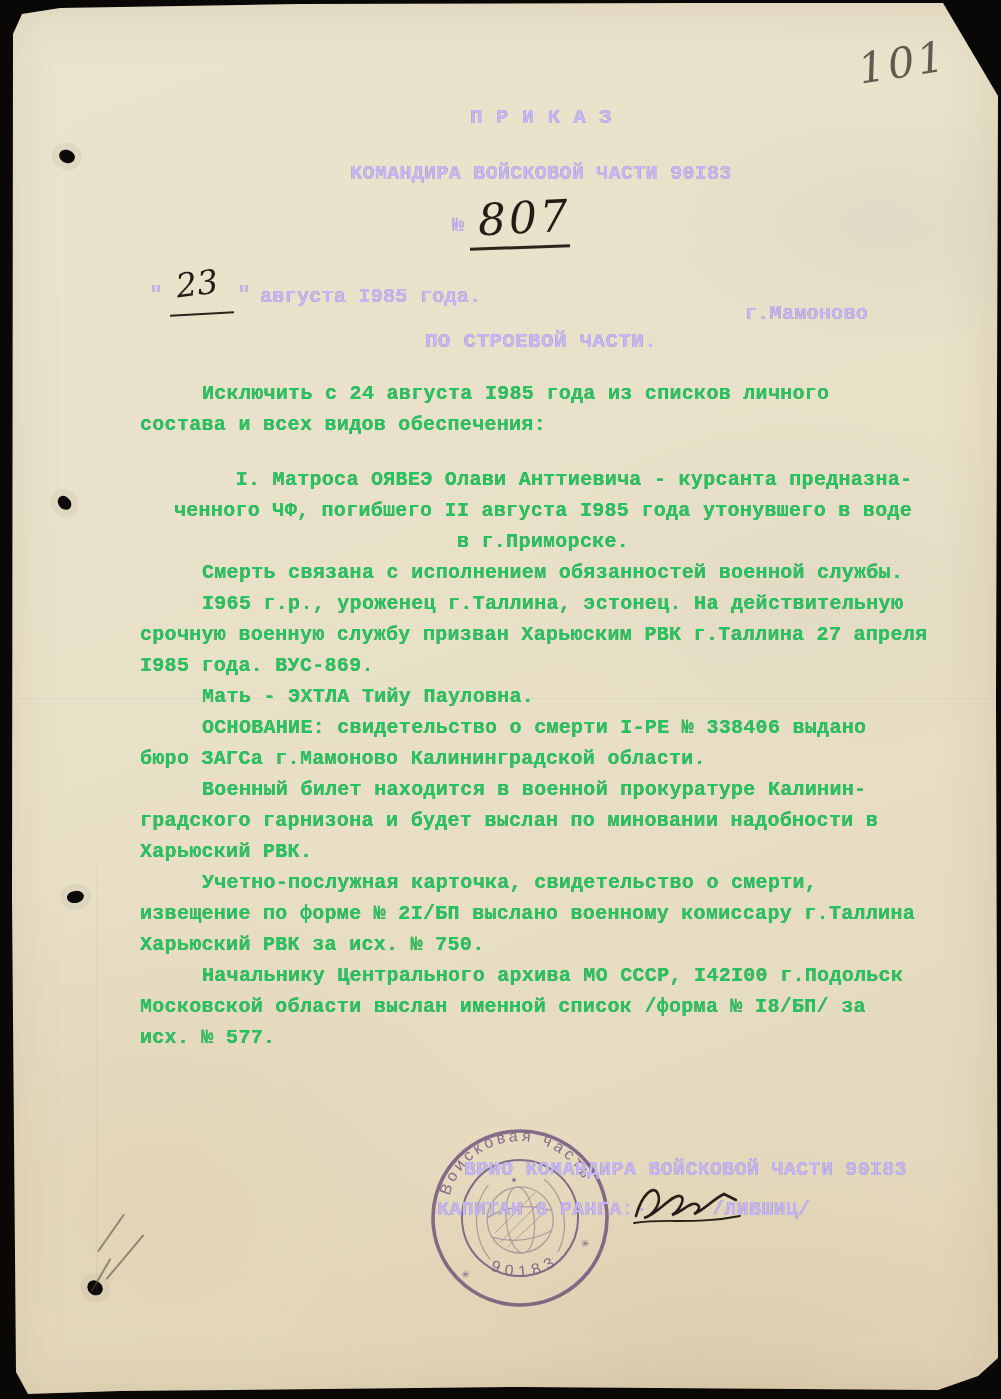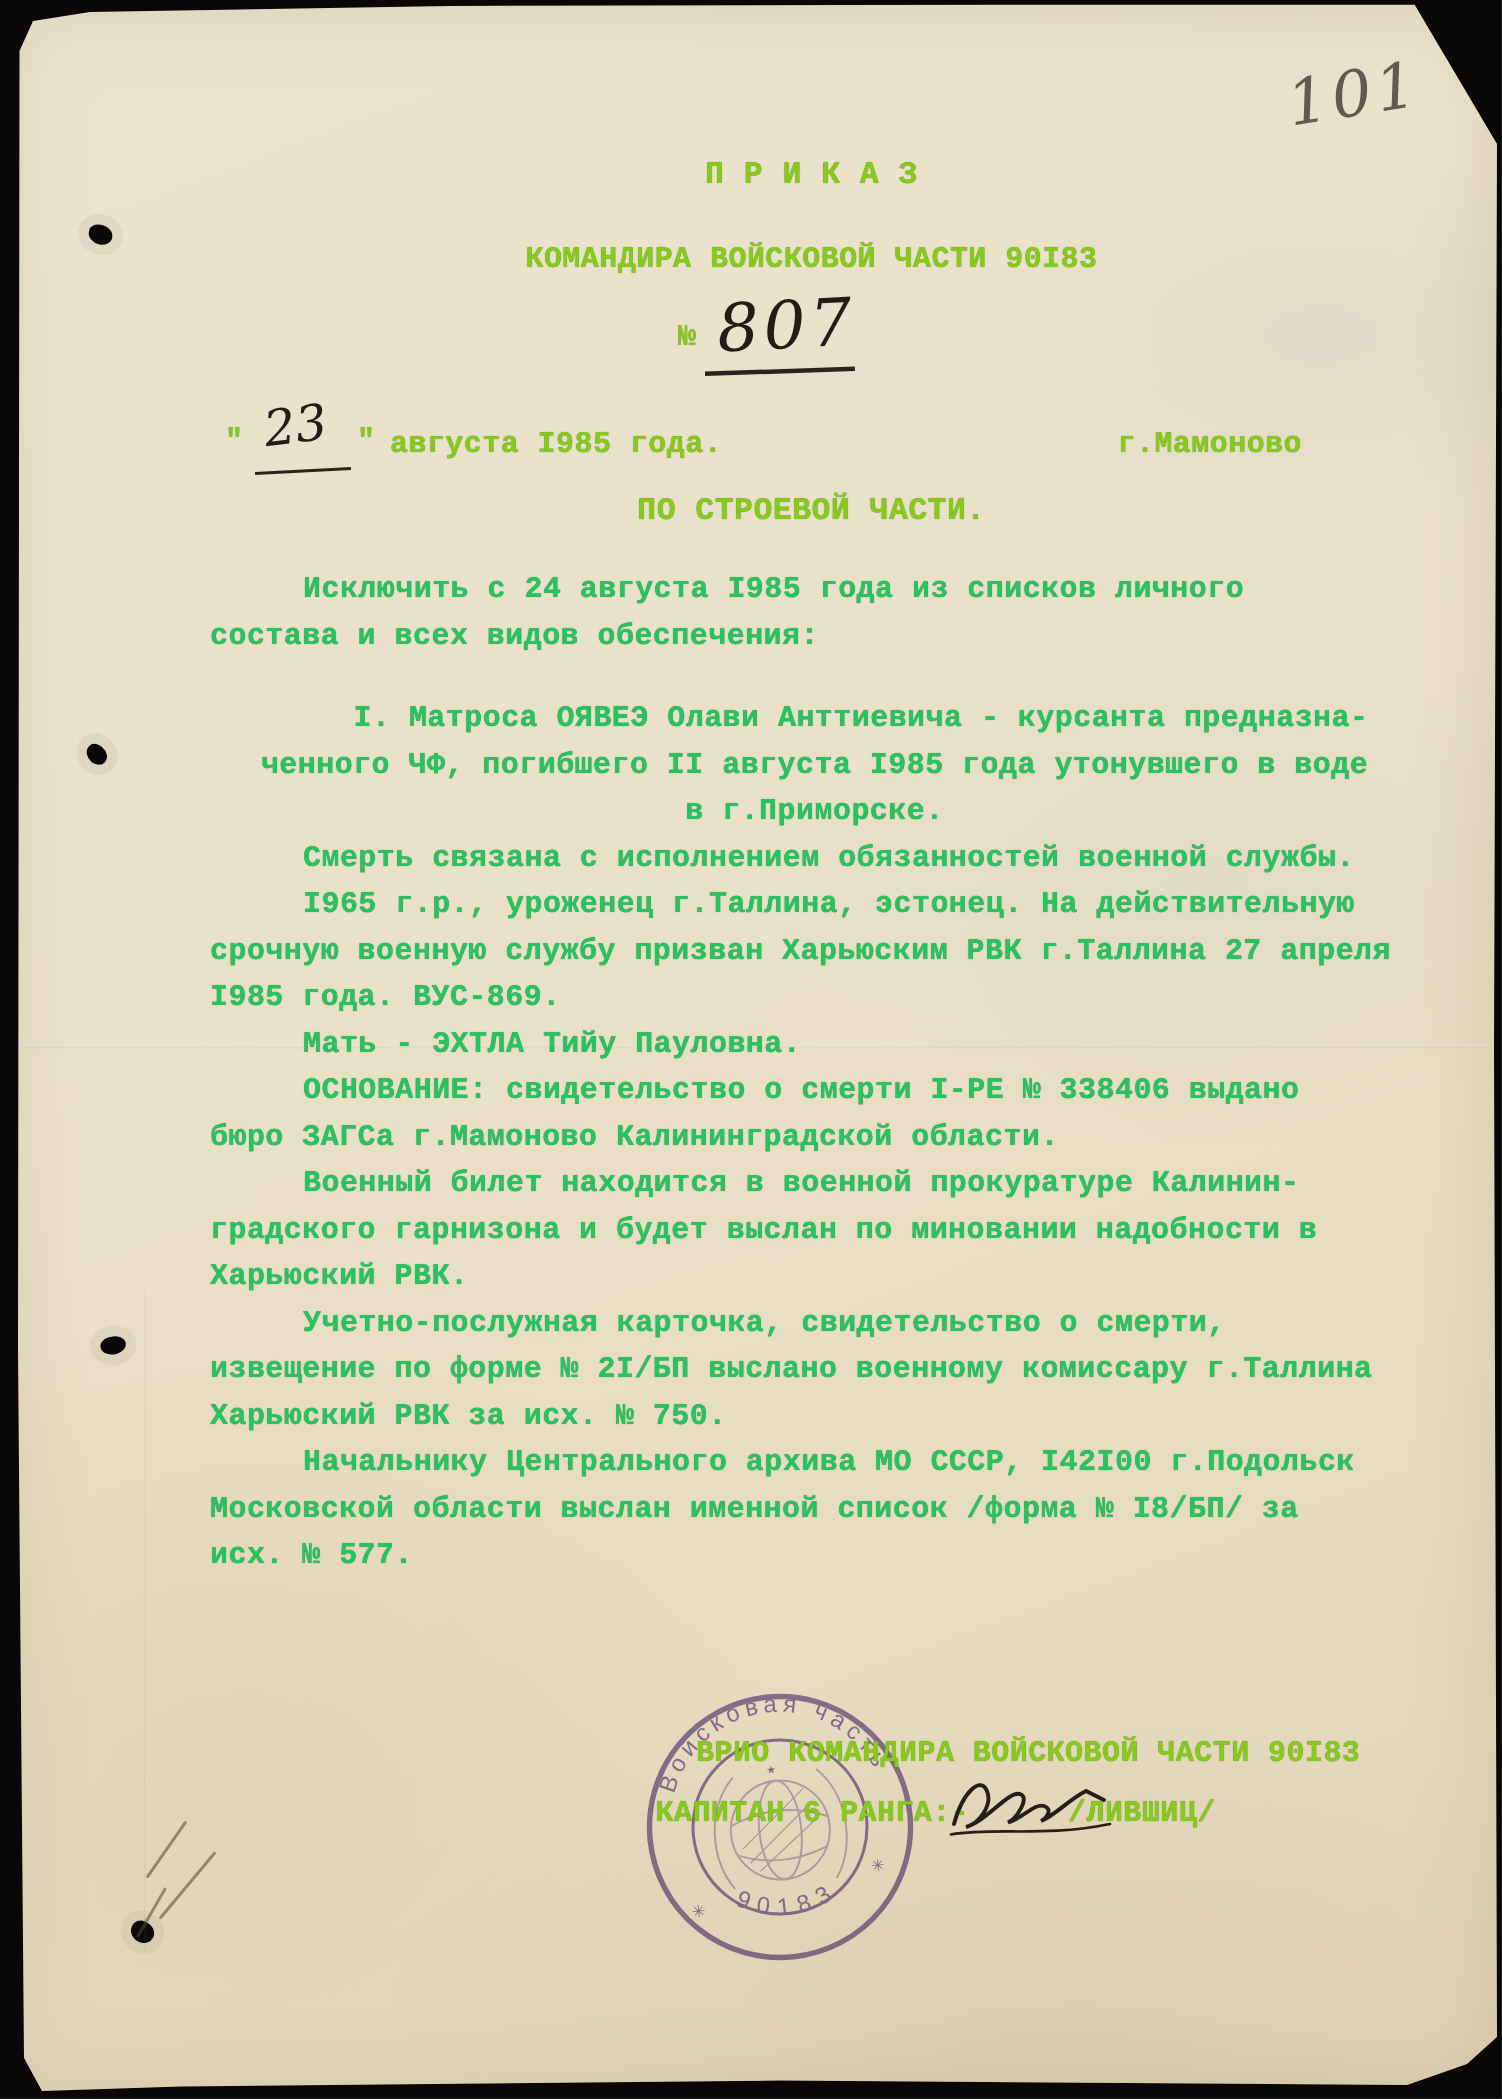--- a/index.html
+++ b/index.html
@@ -9,21 +9,21 @@
     clip-path:polygon(13px 34px,22px 14px,60px 8px,300px 4px,700px 3px,943px 3px,
       998px 96px,996px 700px,998px 1358px,978px 1376px,938px 1390px,
       520px 1387px,120px 1391px,28px 1394px,16px 1372px,12px 900px);
     background:
       radial-gradient(340px 180px at 88% 16%, rgba(150,160,165,.10), transparent 70%),
       radial-gradient(420px 260px at 80% 42%, rgba(160,170,160,.08), transparent 70%),
       radial-gradient(500px 420px at 15% 85%, rgba(205,180,140,.20), transparent 75%),
       radial-gradient(600px 300px at 70% 97%, rgba(200,170,135,.22), transparent 75%),
       linear-gradient(160deg,#ebe3cd 0%,#e9e0c8 45%,#e6dcc1 72%,#e2d5b8 100%);
     box-shadow: inset 0 0 60px rgba(120,100,60,.18);}
-  .typed{position:absolute;color:#84cc16;font-weight:700;font-size:20px;
+  .typed{position:absolute;color:#c4b5fd;font-weight:700;font-size:20px;
          letter-spacing:.3px;white-space:pre;text-shadow:0 0 .6px rgba(48,43,36,.65);}
   .center{left:140px;width:802px;text-align:center;}
   .body-text{position:absolute;left:140px;top:378px;width:806px;color:#22c55e;
          font-weight:700;font-size:20px;letter-spacing:.3px;line-height:31px;
          text-shadow:0 0 .6px rgba(48,43,36,.65);}
   .para{margin:0;white-space:pre-line;text-indent:62px;}
   .para.gap{margin-top:24px;text-align:center;}
   .hand{position:absolute;font-family:"DejaVu Serif", serif;font-style:italic;
         color:#221c14;}
   .hand-underline{position:absolute;background:#2a241d;}
@@ -66,21 +66,21 @@
 
   <div class="typed" style="left:452px;top:214px;">№</div>
   <div class="hand" style="left:478px;top:192px;font-size:44px;letter-spacing:3px;transform:rotate(-3deg);">807</div>
   <div class="hand-underline" style="left:470px;top:246px;width:100px;height:3px;transform:rotate(-2deg);"></div>
 
   <div class="typed" style="left:150px;top:283px;">"</div>
   <div class="hand" style="left:176px;top:264px;font-size:33px;transform:rotate(-7deg);">23</div>
   <div class="hand-underline" style="left:170px;top:313px;width:64px;height:2px;transform:rotate(-3deg);"></div>
   <div class="typed" style="left:238px;top:283px;">"</div>
   <div class="typed" style="left:260px;top:285px;">августа I985 года.</div>
-  <div class="typed" style="left:745px;top:285px;">г.Мамоново</div>
+  <div class="typed" style="left:745px;top:302px;">г.Мамоново</div>
 
   <div class="typed center" style="top:330px;font-size:21px;">ПО СТРОЕВОЙ ЧАСТИ.</div>
 
   <div class="body-text">
     <p class="para">Исключить с 24 августа I985 года из списков личного
 состава и всех видов обеспечения:</p>
     <p class="para gap">I. Матроса ОЯВЕЭ Олави Анттиевича - курсанта предназна-
 ченного ЧФ, погибшего II августа I985 года утонувшего в воде
 в г.Приморске.</p>
     <p class="para">Смерть связана с исполнением обязанностей военной службы.</p>

